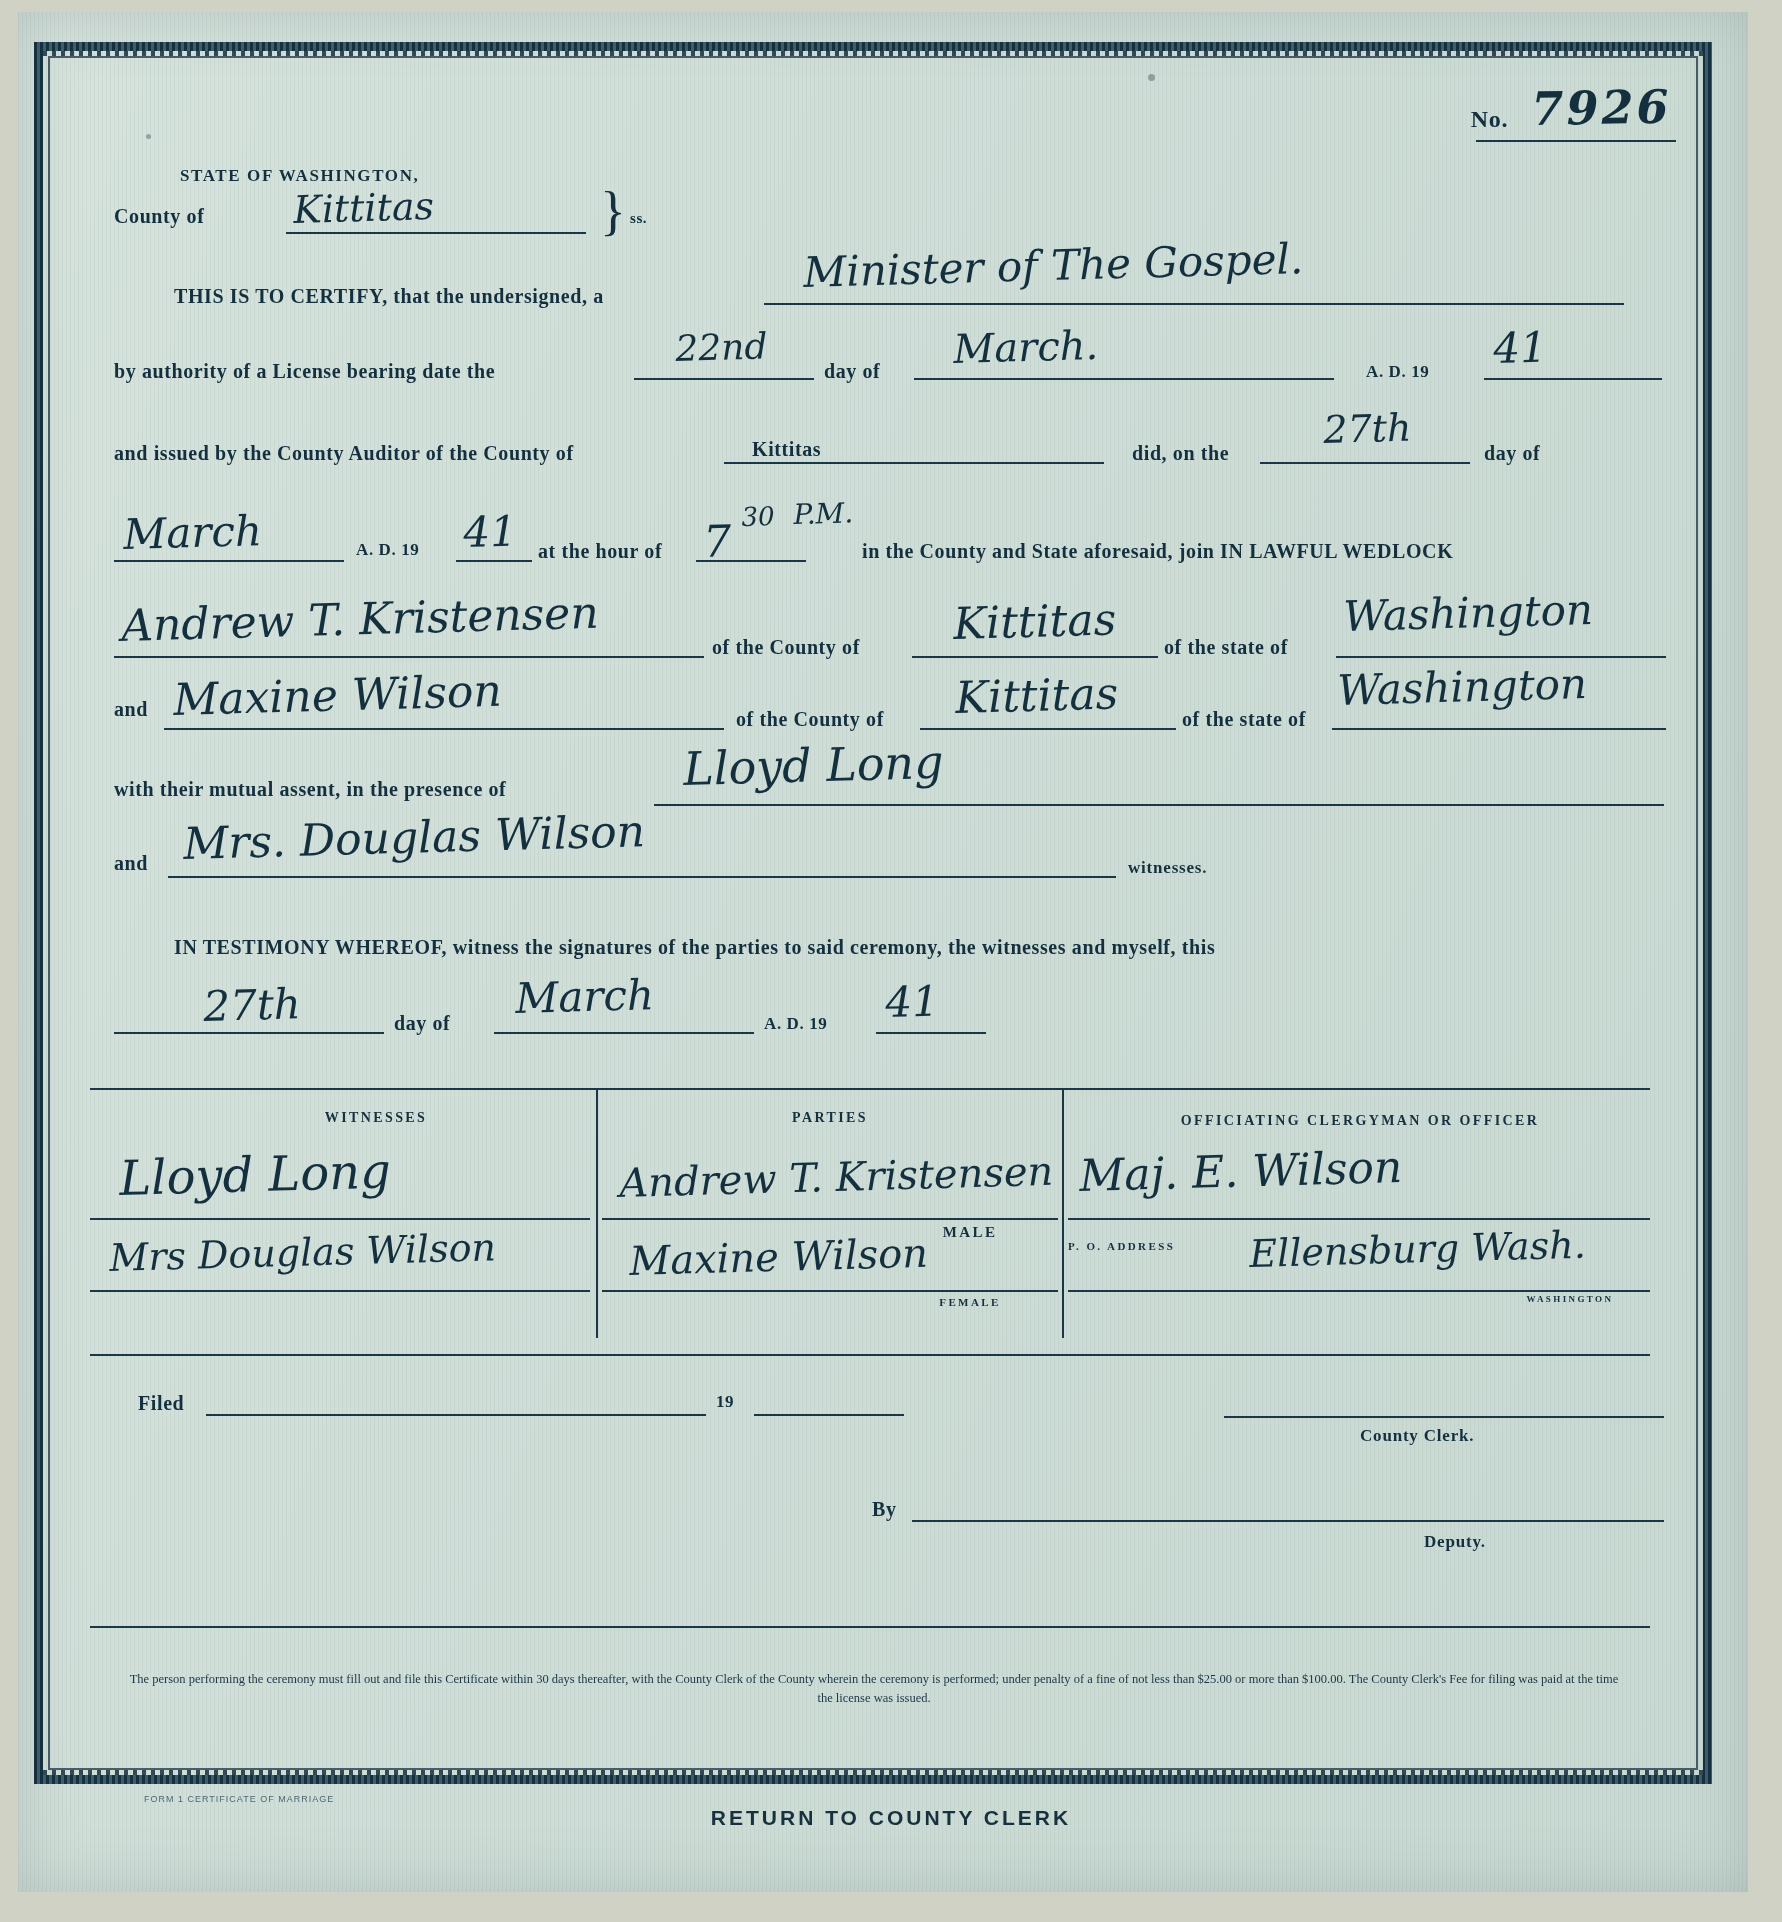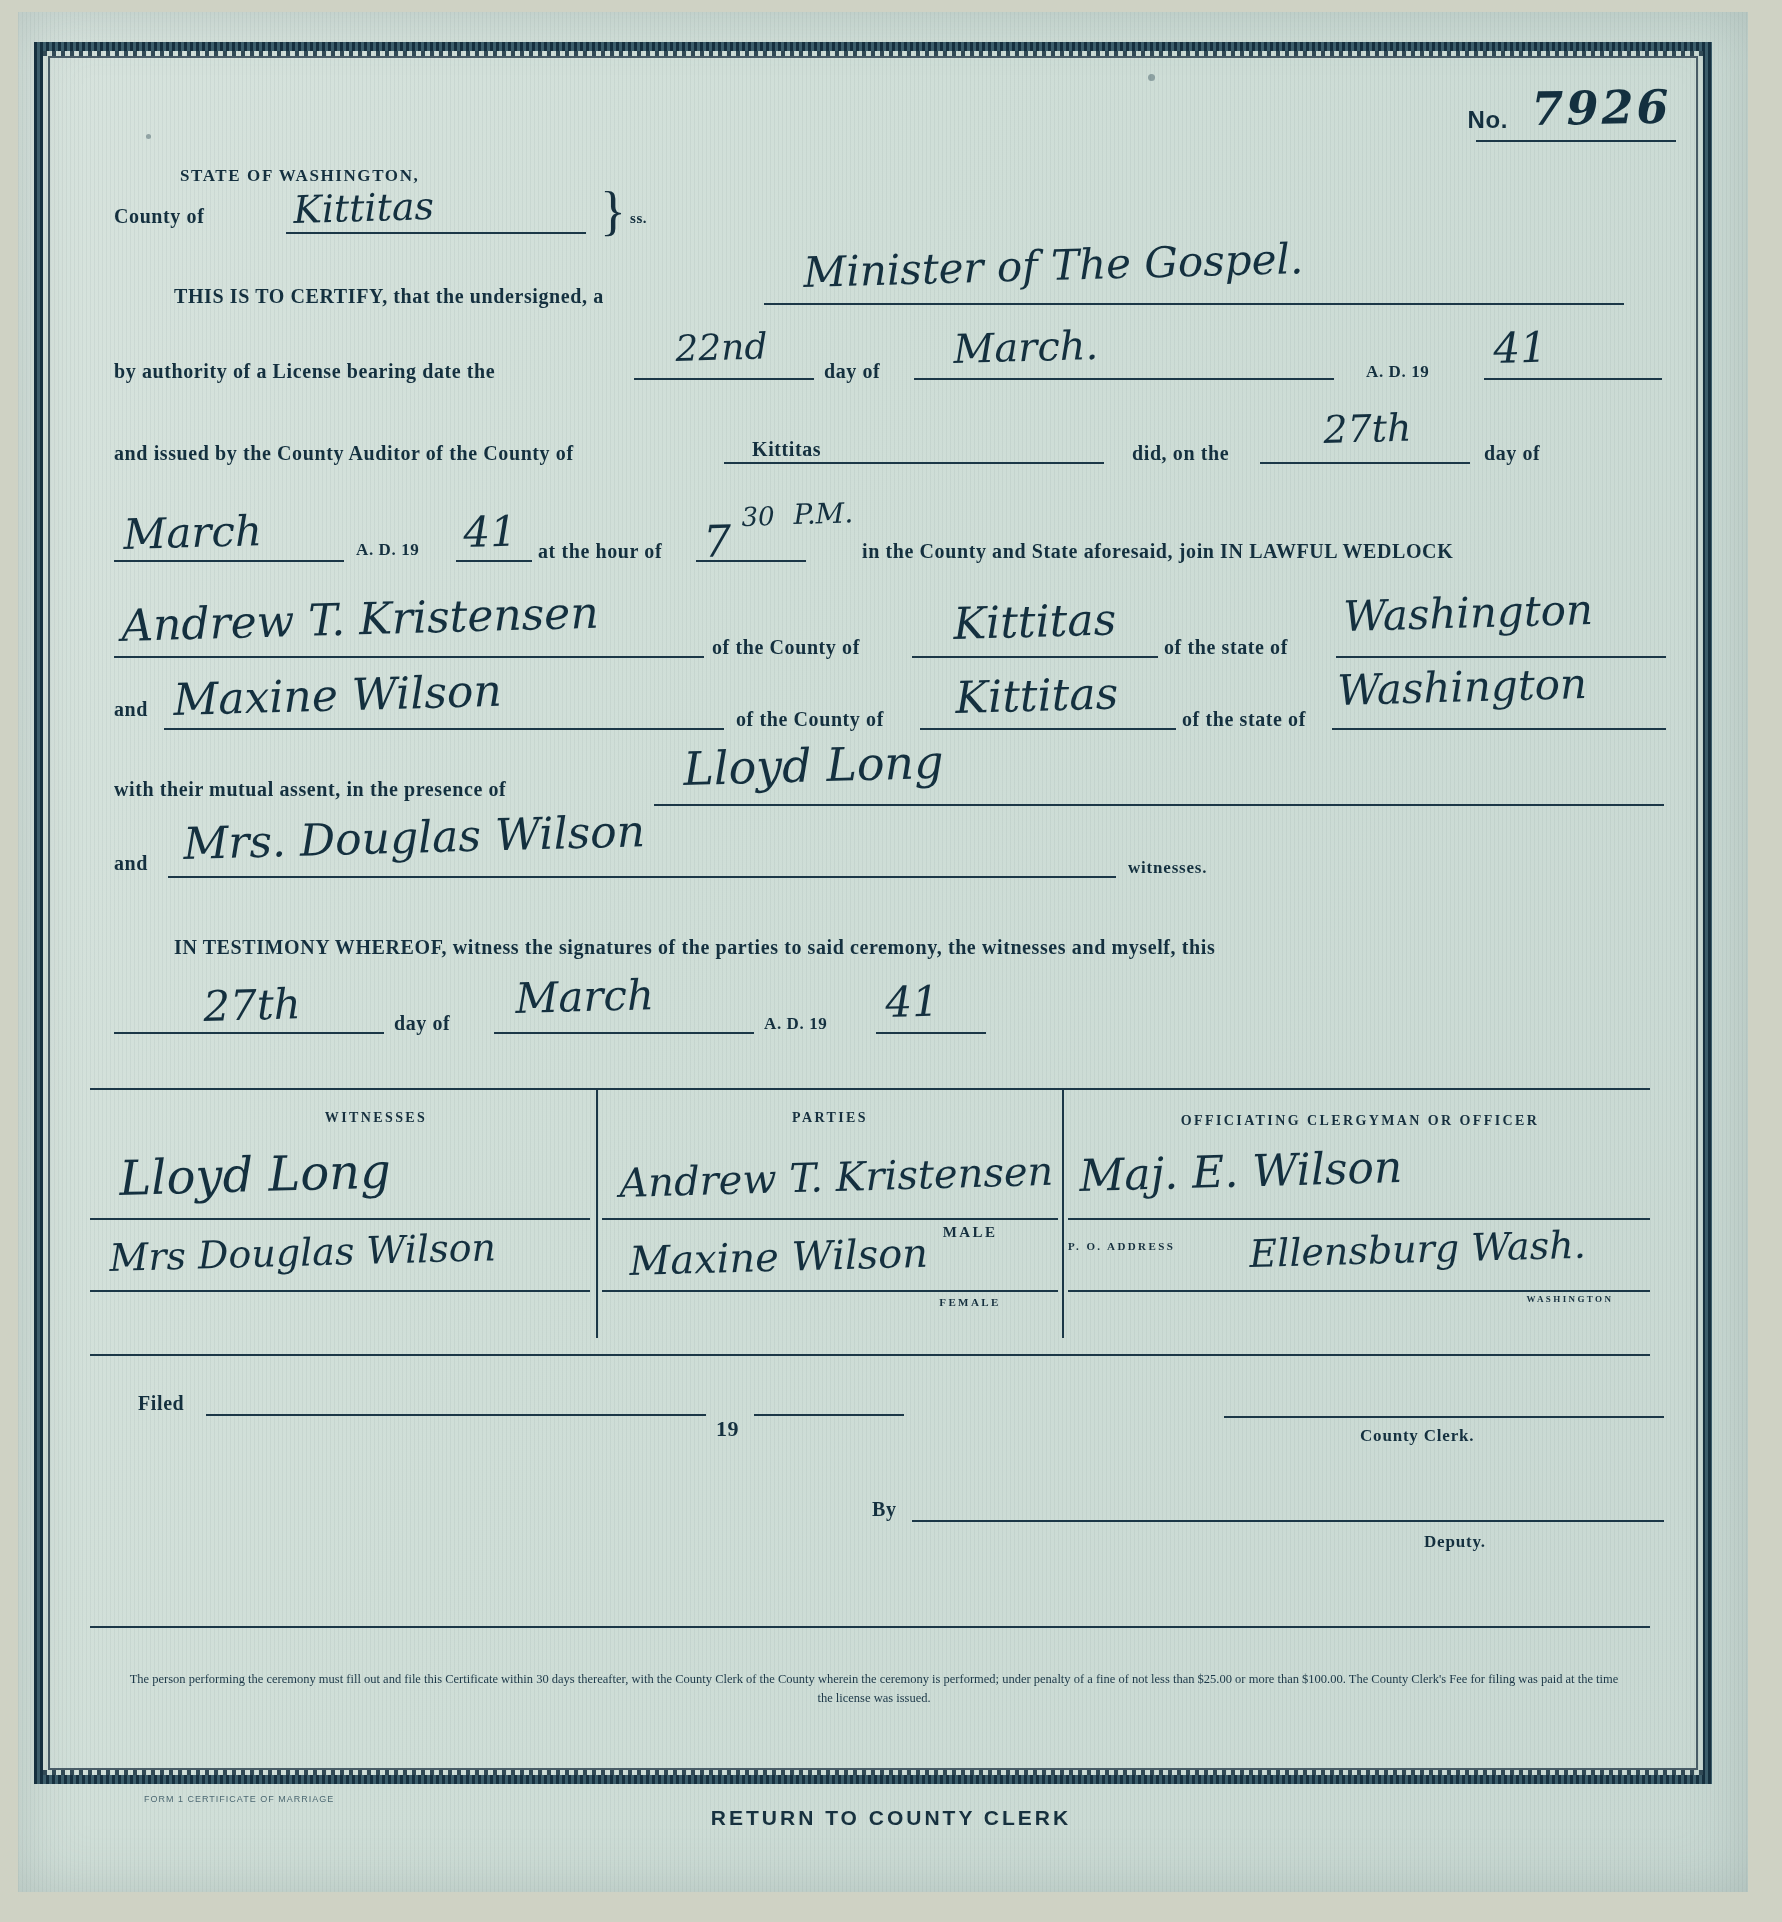--- a/index.html
+++ b/index.html
@@ -94,21 +94,21 @@
     position: absolute;
     border-bottom: 2px solid #1b3747;
     height: 0;
   }
 
   
   .num-label {
     position: absolute;
     right: 176px;
     top: 36px;
-    font-family: Liberation Sans, sans-serif;
+    font-family: Liberation Serif, serif;
     font-weight: bold;
     font-size: 24px;
     text-align: right;
   }
   .num-value {
     position: absolute;
     right: 12px;
     top: 12px;
     font-family: "DejaVu Serif", serif;
     font-size: 46px;
@@ -334,21 +334,21 @@
         <div class="col-head" style="left:978px; top:152px; width:170px; font-size:11px; text-align:left;">P. O. ADDRESS</div>
         <div class="hand" style="position:absolute; left:1160px; top:144px; font-size:38px;">Ellensburg Wash.</div>
         <div class="rule" style="left:978px; top:202px; width:582px;"></div>
         <div class="col-head" style="left:1400px; top:206px; width:160px; font-size:9px;">WASHINGTON</div>
 
         <div class="rule" style="left:0px; top:266px; width:1560px;"></div>
       </div>
 
       <div class="row printed" style="left:74px; top:1322px;">Filed</div>
       <div class="rule" style="left:142px; top:1344px; width:500px;"></div>
-      <div class="row printed" style="left:652px; top:1322px; font-size:22px;margin-top:24px;">19</div>
+      <div class="row printed" style="left:652px; top:1322px; font-size:17px;">19</div>
       <div class="rule" style="left:690px; top:1344px; width:150px;"></div>
 
       <div class="rule" style="left:1160px; top:1346px; width:440px;"></div>
       <div class="row small-caps" style="left:1296px; top:1356px; letter-spacing:.8px;">County Clerk.</div>
 
       <div class="row printed" style="left:808px; top:1428px;">By</div>
       <div class="rule" style="left:848px; top:1450px; width:752px;"></div>
       <div class="row small-caps" style="left:1360px; top:1462px; letter-spacing:.8px;">Deputy.</div>
 
       <div class="rule" style="left:26px; top:1556px; width:1560px;"></div>

